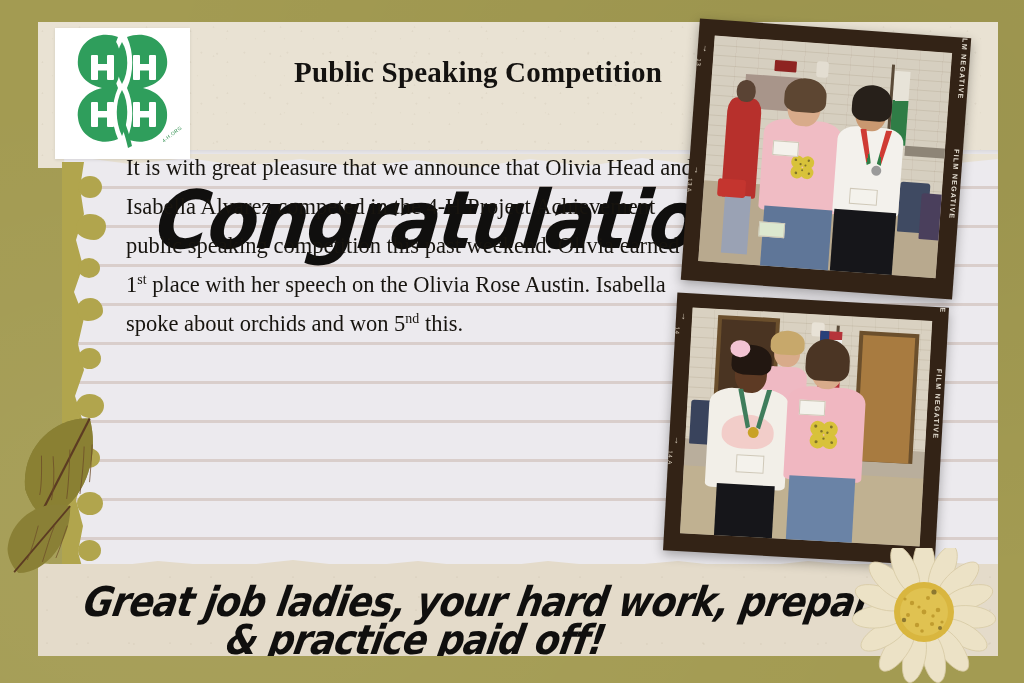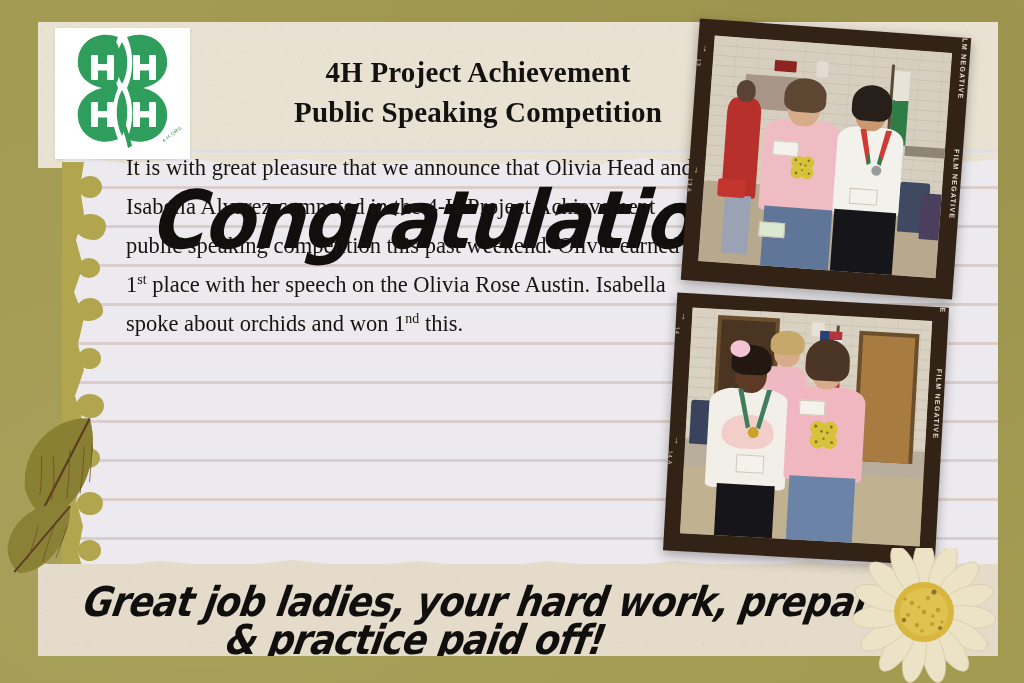--- a/index.html
+++ b/index.html
@@ -188,32 +188,31 @@
           <rect x="36" y="83" width="23" height="6.5" rx="1"></rect>
           <rect x="78" y="74" width="7" height="25" rx="1"></rect>
           <rect x="94" y="74" width="7" height="25" rx="1"></rect>
           <rect x="78" y="83" width="23" height="6.5" rx="1"></rect>
         </g>
       </svg>
       <div class="logo-mark">4-H.ORG</div>
     </div>
 
     <div class="title">
-      <span>4H Project Achievement</span>
       <span class="l2">Public Speaking Competition</span>
     </div>
 
     <div class="congrats">
       <svg width="580" height="90" viewBox="0 0 580 90">
         <text id="congrats-text" x="4" y="68" font-family="'DejaVu Sans', sans-serif" font-size="72" font-style="italic" font-weight="bold" fill="#100f0e" transform="skewX(-6) scale(1.02,1.12)" style="letter-spacing:-2px;">Congratulations</text>
       </svg>
     </div>
 
     <div class="body-copy">
-      <span>It is with great pleasure that we announce that Olivia Head and Isabella Alvarez competed in the 4-H Project Achievement public speaking competition this past weekend. Olivia earned 1</span><sup>st</sup><span> place with her speech on the Olivia Rose Austin. Isabella spoke about orchids and won 1</span><sup>nd</sup><span>  this.</span>
+      <span>It is with great pleasure that we announce that Olivia Head and Isabella Alvarez competed in the 4-H Project Achievement public speaking competition this past weekend. Olivia earned 1</span><sup>st</sup><span> place with her speech on the Olivia Rose Austin. Isabella spoke about orchids and won 5</span><sup>nd</sup><span>  this.</span>
     </div>
 
     <div class="signoff">
       <svg width="800" height="86" viewBox="0 0 800 86">
         <text id="signoff-1" x="2" y="40" font-family="'DejaVu Sans', sans-serif" font-size="36" font-style="italic" font-weight="bold" fill="#100f0e" transform="skewX(-10) scale(1.01,1.14)" style="letter-spacing:-1px;">Great job ladies, your hard work, preparation,</text>
         <text id="signoff-2" x="150" y="74" font-family="'DejaVu Sans', sans-serif" font-size="36" font-style="italic" font-weight="bold" fill="#100f0e" transform="skewX(-10) scale(1.01,1.14)" style="letter-spacing:-1px;">&amp; practice paid off!</text>
       </svg>
     </div>
 
   </div>

